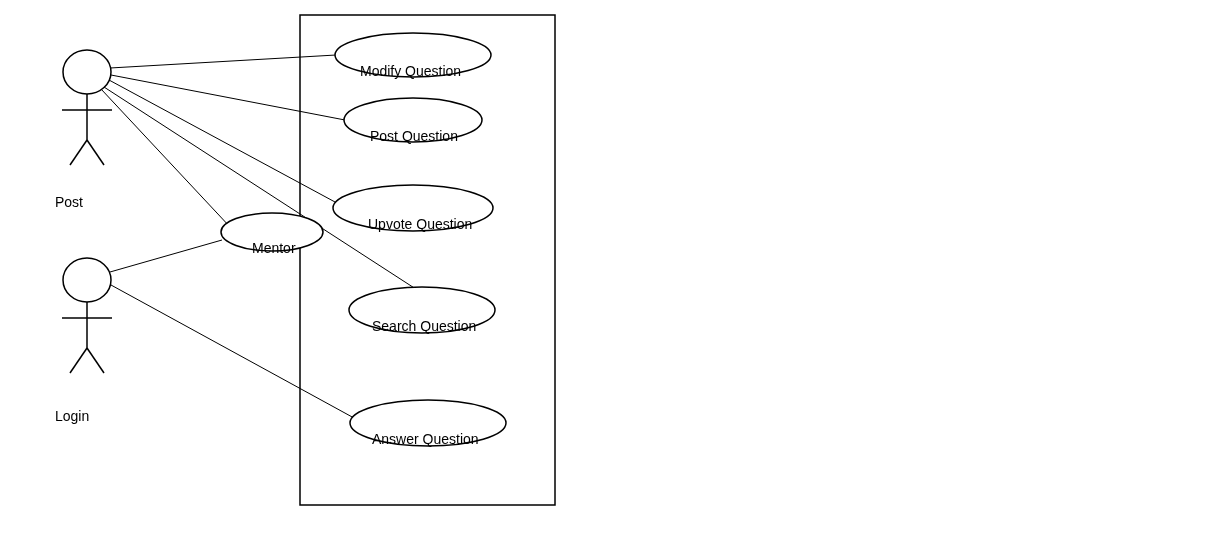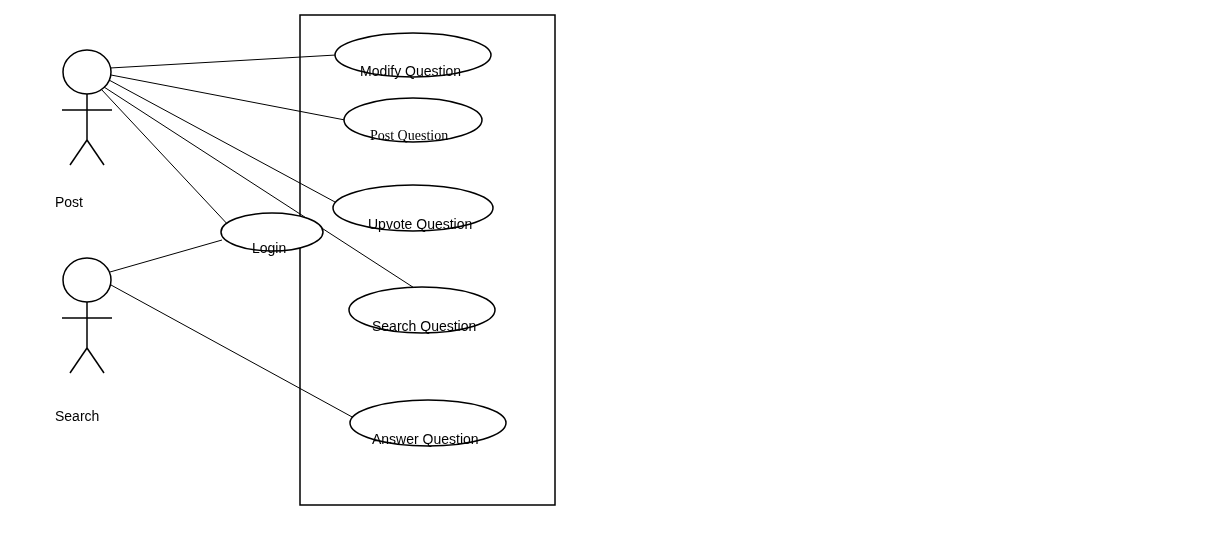--- a/index.html
+++ b/index.html
@@ -63,21 +63,21 @@
     <ellipse cx="413" cy="55" rx="78" ry="22" fill="white" stroke="black" stroke-width="1.5"></ellipse>
     <ellipse cx="413" cy="120" rx="69" ry="22" fill="white" stroke="black" stroke-width="1.5"></ellipse>
     <ellipse cx="413" cy="208" rx="80" ry="23" fill="white" stroke="black" stroke-width="1.5"></ellipse>
     <ellipse cx="422" cy="310" rx="73" ry="23" fill="white" stroke="black" stroke-width="1.5"></ellipse>
     <ellipse cx="428" cy="423" rx="78" ry="23" fill="white" stroke="black" stroke-width="1.5"></ellipse>
 
     <ellipse cx="272" cy="232" rx="51" ry="19" fill="white" stroke="black" stroke-width="1.5"></ellipse>
   </svg>
 
   <div class="label" style="left:55px; top:178px;">Post</div>
-  <div class="label" style="left:55px; top:392px;">Search</div>
+  <div class="label" style="left:55px; top:392px;">Login</div>
 
-  <div class="label" style="left:252px; top:224px;">Login</div>
+  <div class="label" style="left:252px; top:224px;">Mentor</div>
   <div class="label" style="left:360px; top:47px;">Modify Question</div>
-  <div class="label" style="left:370px; top:112px;font-family:Liberation Serif, serif;">Post Question</div>
+  <div class="label" style="left:370px; top:112px;">Post Question</div>
   <div class="label" style="left:368px; top:200px;">Upvote Question</div>
   <div class="label" style="left:372px; top:302px;">Search Question</div>
   <div class="label" style="left:372px; top:415px;">Answer Question</div>
 </div>
 
 </body></html>

